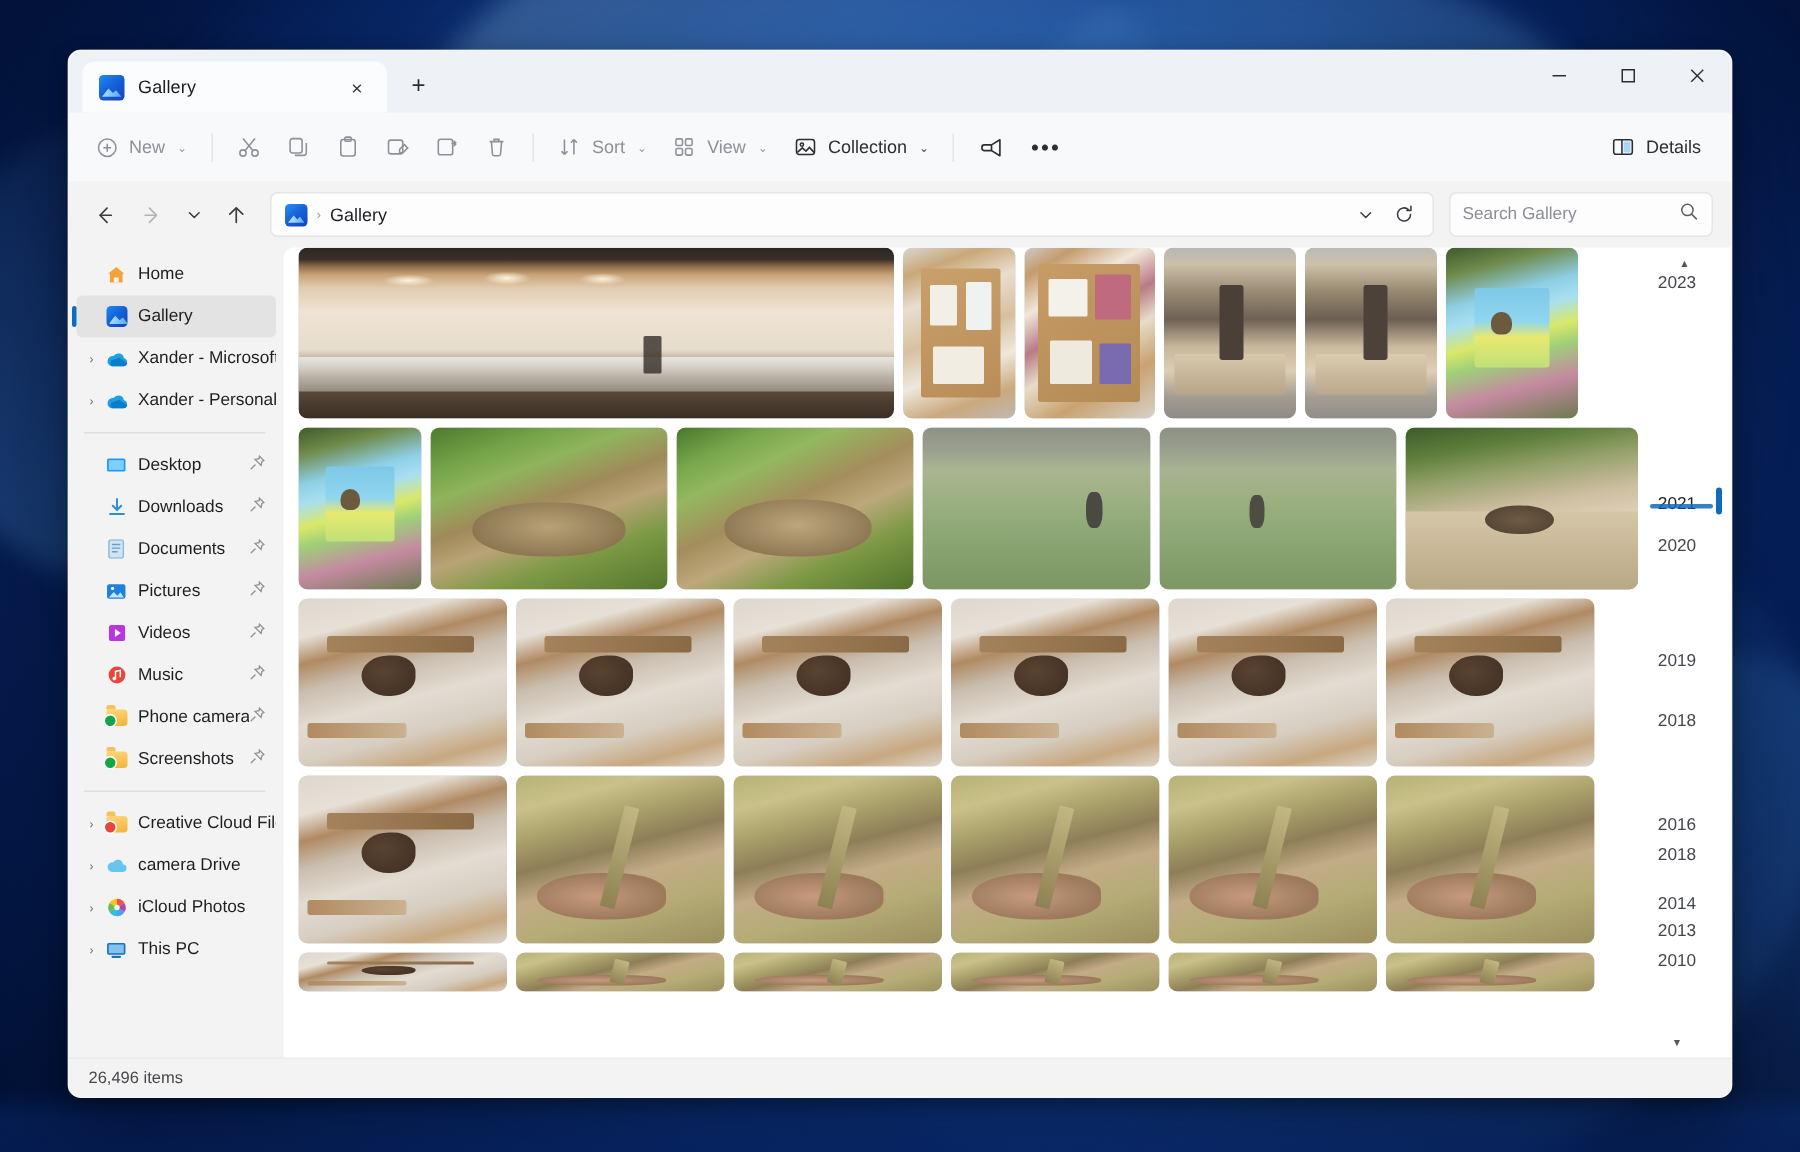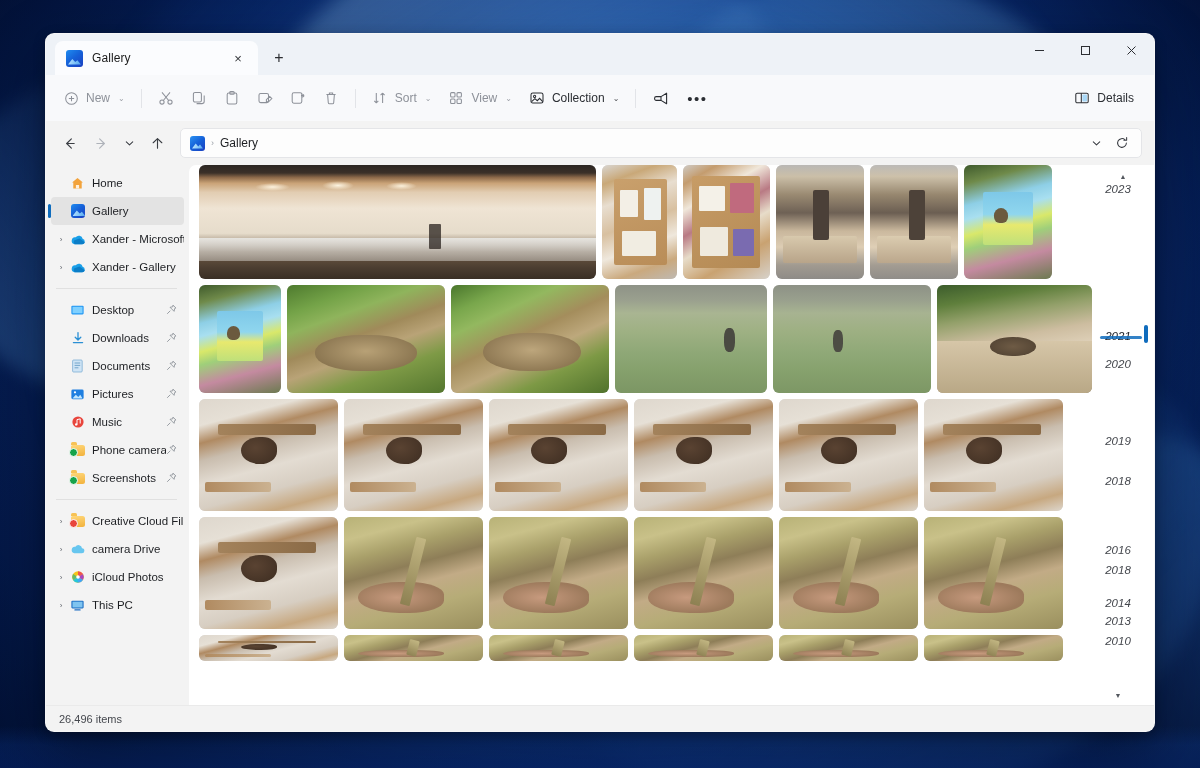--- a/index.html
+++ b/index.html
@@ -282,21 +282,21 @@
     position: relative; flex: 0 0 auto;
     background: #dcdcdc;
   }
   .cell .ph { position: absolute; inset: 0; }
 
   
   .yearrail {
     width: 62px; flex: 0 0 62px;
     position: relative;
     padding-top: 8px;
-    display: flex; flex-direction: column; align-items: center; font-style: italic;
+    display: flex; flex-direction: column; align-items: center;
   }
   .rail-arrow { font-size: 7px; color: #53575e; line-height: 1; }
   .year {
     position: absolute; left: 0; right: 10px;
     text-align: center;
     font-size: 11.5px; color: #44474d;
   }
   .year.cur { color: #20232a; }
   .thumb {
     position: absolute; right: 6px;
@@ -512,20 +512,30 @@
         </div>
         <div class="navbtn">
           <svg width="14" height="14" viewBox="0 0 16 16">
               <path d="M13 8a5 5 0 1 1-1.6-3.7" fill="none" stroke="currentColor" stroke-width="1.2" stroke-linecap="round"></path>
               <path d="M13.3 1.8v3.1h-3.1" fill="none" stroke="currentColor" stroke-width="1.2" stroke-linecap="round" stroke-linejoin="round"></path>
             </svg>
         </div>
       </div>
     </div>
 
+    <div class="search">
+      <input type="text" placeholder="Search Gallery" style="">
+      <span>
+        <svg width="14" height="14" viewBox="0 0 16 16">
+            <circle cx="6.8" cy="6.8" r="4.3" fill="none" stroke="#5c6views" stroke-width="1.15"></circle>
+            <circle cx="6.8" cy="6.8" r="4.3" fill="none" stroke="#5c6066" stroke-width="1.15"></circle>
+            <line x1="10" y1="10" x2="13.6" y2="13.6" stroke="#5c6066" stroke-width="1.15" stroke-linecap="round"></line>
+          </svg>
+      </span>
+    </div>
   </div>
 
   <div class="body">
 
     <div class="sidebar">
 
       <div class="nav-item">
         <span class="twisty"></span>
         <span class="nav-ico">
           <svg width="15" height="15" viewBox="0 0 16 16">
@@ -556,21 +566,21 @@
       </div>
 
       <div class="nav-item">
         <span class="twisty">›</span>
         <span class="nav-ico">
           <svg width="16" height="13" viewBox="0 0 18 13">
               <path d="M5.2 11.8h8.6a3.1 3.1 0 0 0 .4-6.1A4.3 4.3 0 0 0 6.4 4.1 3.6 3.6 0 0 0 5.2 11.8z" fill="#1a9fe8"></path>
               <path d="M5.2 11.8h8.6a3.1 3.1 0 0 0 2.9-2.3l-6.1-4.2-6.1 2.4a3.6 3.6 0 0 0 .7 4.1z" fill="#0b7dc7"></path>
             </svg>
         </span>
-        <span class="nav-label">Xander - Gallery</span>
+        <span class="nav-label">Xander - Personal</span>
       </div>
 
       <div class="navsep"></div>
 
       <div class="nav-item">
         <span class="twisty"></span>
         <span class="nav-ico">
           <svg width="15" height="13" viewBox="0 0 16 14">
               <rect x="1.4" y="1.8" width="13.2" height="9.4" rx="1.2" fill="#2196f3"></rect>
               <rect x="2.6" y="3" width="10.8" height="7" fill="#7fd0ff"></rect>
@@ -632,20 +642,36 @@
         </span>
         <span class="nav-label">Pictures</span>
         <span class="pin">
           <svg width="11" height="11" viewBox="0 0 12 12">
               <path d="M7.6 1.2L10.8 4.4 9.4 5 8.8 8 4.4 3.6 7.4 3z" fill="none" stroke="currentColor" stroke-width="0.95"></path>
               <line x1="4.4" y1="7.6" x2="1.6" y2="10.4" stroke="currentColor" stroke-width="0.95" stroke-linecap="round"></line>
             </svg>
         </span>
       </div>
 
+      <div class="nav-item">
+        <span class="twisty"></span>
+        <span class="nav-ico">
+          <svg width="14" height="14" viewBox="0 0 14 14">
+              <rect x="1.6" y="1.6" width="10.8" height="10.8" rx="1.8" fill="#b935e0"></rect>
+              <path d="M5.6 4.4l4 2.6-4 2.6z" fill="#ffffff"></path>
+            </svg>
+        </span>
+        <span class="nav-label">Videos</span>
+        <span class="pin">
+          <svg width="11" height="11" viewBox="0 0 12 12">
+              <path d="M7.6 1.2L10.8 4.4 9.4 5 8.8 8 4.4 3.6 7.4 3z" fill="none" stroke="currentColor" stroke-width="0.95"></path>
+              <line x1="4.4" y1="7.6" x2="1.6" y2="10.4" stroke="currentColor" stroke-width="0.95" stroke-linecap="round"></line>
+            </svg>
+        </span>
+      </div>
 
       <div class="nav-item">
         <span class="twisty"></span>
         <span class="nav-ico">
           <svg width="14" height="14" viewBox="0 0 14 14">
               <circle cx="7" cy="7" r="5.6" fill="#e8453c"></circle>
               <path d="M6 9.4V4.6l3.2-.7v4.6" fill="none" stroke="#ffffff" stroke-width="1"></path>
               <circle cx="5.2" cy="9.4" r="1.2" fill="#ffffff"></circle>
             </svg>
         </span>

